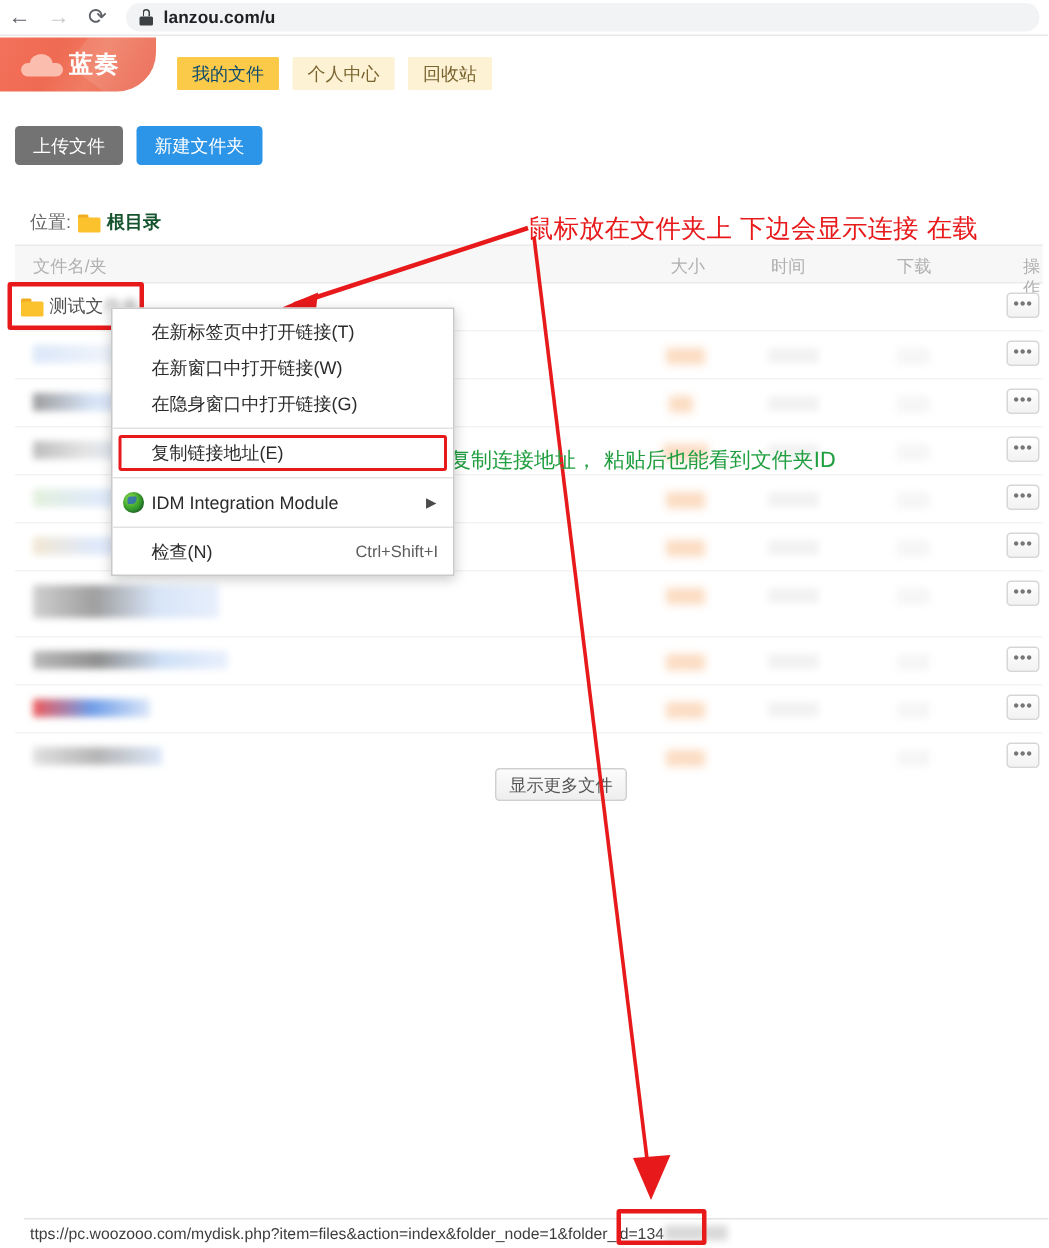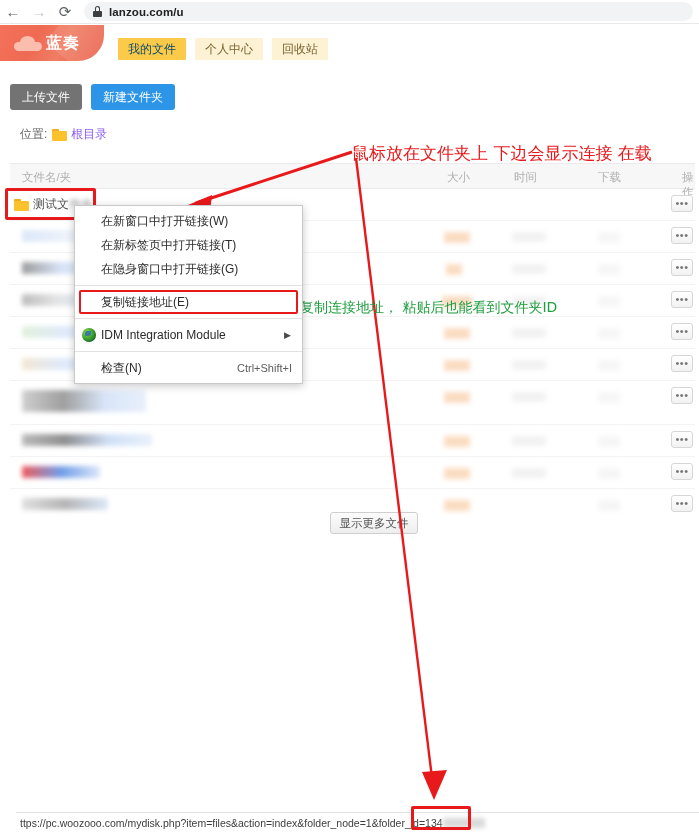--- a/index.html
+++ b/index.html
@@ -69,26 +69,26 @@
   .action-row { position:absolute; top:84px; left:10px; display:flex; gap:9px; }
   .btn {
     height:26px; padding:0 12px; border-radius:3px; border:none;
     font-size:12px; color:#fff; display:flex; align-items:center;
     font-family:inherit;
   }
   .btn-upload { background:#737373; }
   .btn-newfolder { background:#2d95e8; }
 
   
-  .location { position:absolute; top:126px; left:20px; display:flex; align-items:center; font-size:12px; }
+  .location { position:absolute; top:140px; left:20px; display:flex; align-items:center; font-size:12px; }
   .location .label { color:#666; margin-right:5px; }
   .folder-ico { width:15px; height:12px; position:relative; margin-right:4px; flex:none; }
   .folder-ico .tab-top { position:absolute; top:0; left:0; width:7px; height:3px; background:#f0ad22; border-radius:1px 1px 0 0; }
   .folder-ico .bodyf { position:absolute; top:2px; left:0; width:15px; height:10px; background:#fbc22e; border-radius:1px; }
-  .location .root { color:#8b5cf6; font-weight:normal; }
+  .location .root { color:#14532d; font-weight:bold; }
 
   
   .table-head {
     position:absolute; top:163px; left:10px; width:685px; height:26px;
     background:#f7f7f7; border-top:1px solid #ebebeb; border-bottom:1px solid #ebebeb;
   }
   .th { position:absolute; top:6px; font-size:11.5px; color:#b0b0b0; }
   .th-name { left:12px; }
   .th-size { left:437px; }
   .th-time { left:504px; }
@@ -335,22 +335,22 @@
   <div class="folder-entry">
     <span class="folder-ico">
       <span class="tab-top"></span>
         <span class="bodyf"></span>
     </span>
     <span class="fname-blur"><span>测试文</span><span class="tail">件夹</span></span>
   </div>
   <div class="red-box"></div>
 
   <div class="ctx-menu">
+    <div class="ctx-item">在新标签页中打开链接(T)</div>
     <div class="ctx-item">在新窗口中打开链接(W)</div>
-    <div class="ctx-item">在新标签页中打开链接(T)</div>
     <div class="ctx-item">在隐身窗口中打开链接(G)</div>
     <div class="ctx-sep"></div>
     <div style="position:relative;">
       <div class="ctx-item">复制链接地址(E)</div>
       <div class="ctx-red-box" style="top:0;"></div>
     </div>
     <div class="ctx-sep"></div>
     <div class="ctx-item">
       <span class="idm-ico"></span>
       <span>IDM Integration Module</span>

